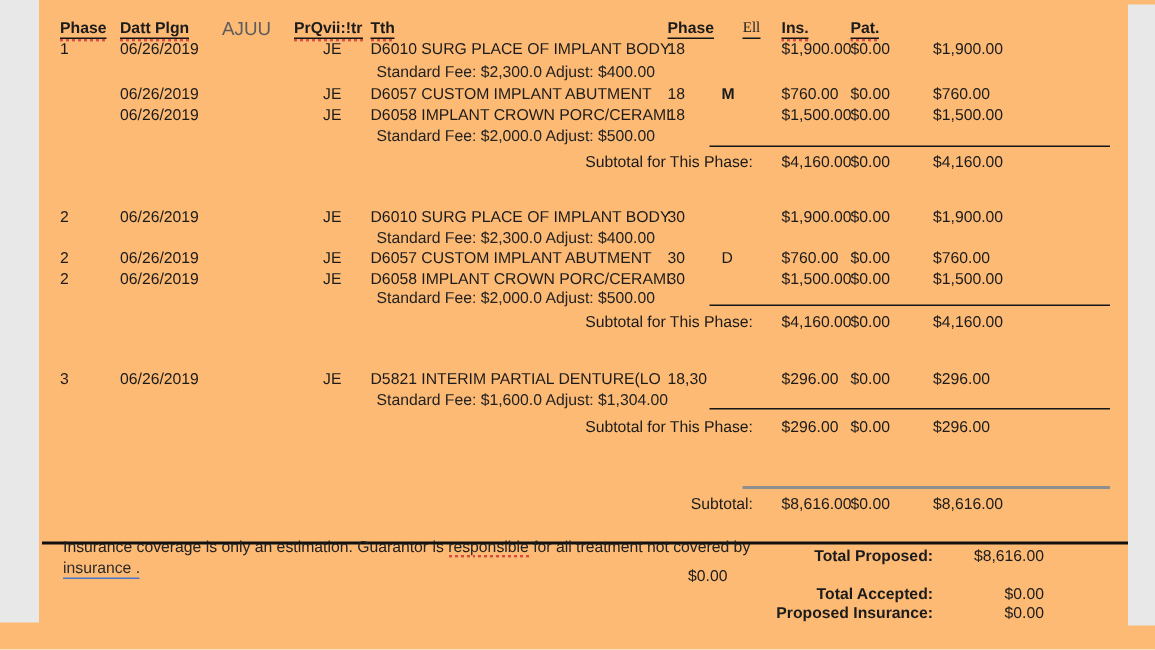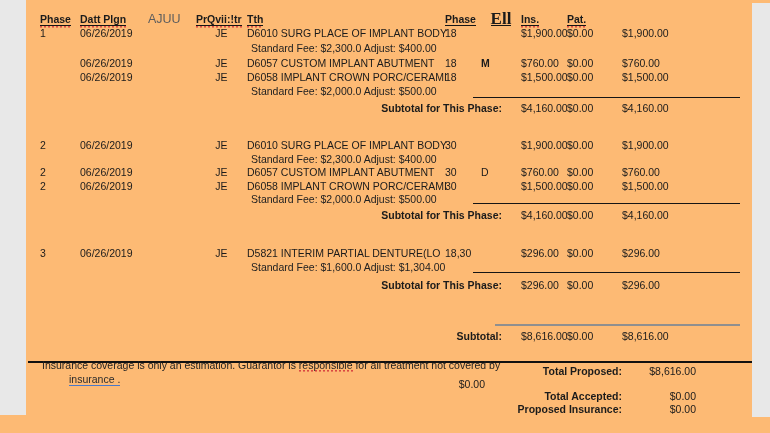--- a/index.html
+++ b/index.html
@@ -14,30 +14,30 @@
   .hdr{font-weight:bold;}
   .hdr .c{overflow:visible;}
   .u{display:inline-block;padding-bottom:3px;background-repeat:no-repeat;
      background-image:linear-gradient(#151515,#151515);
      background-size:100% 1.4px;background-position:0 calc(100% - 2px);}
   .usq{display:inline-block;padding-bottom:3px;background-repeat:no-repeat,no-repeat;
      background-image:linear-gradient(#151515,#151515),
        repeating-linear-gradient(90deg,rgba(214,60,60,.85) 0 2px,transparent 2px 4px);
      background-size:100% 1.4px,100% 1.6px;
      background-position:0 calc(100% - 2px),0 100%;}
-  .serif{font-family:"Liberation Serif",serif;font-size:17px;font-weight:bold;}
+  .serif{font-family:"Liberation Serif",serif;font-size:10px;font-weight:normal;}
   .ajuu{font-family:"Liberation Sans",sans-serif;font-weight:normal;font-size:12.5px;color:#5d5d5d;}
   .note{grid-column:5/9;padding-left:4px;color:#222;}
-  .sublabel{grid-column:1/8;text-align:right;padding-right:19px;font-weight:bold;}
+  .sublabel{grid-column:1/8;text-align:right;padding-right:19px;font-weight:normal;}
   .hline{position:absolute;background:#151515;height:1.3px;}
   .grayline{position:absolute;background:#8f8f8f;height:2px;}
   .thickline{position:absolute;background:#111;height:1.8px;}
   .footer{position:absolute;left:42px;width:480px;line-height:13.5px;color:#222;}
   .sqword{background:repeating-linear-gradient(90deg,rgba(214,60,60,.9) 0 2px,transparent 2px 4px) 0 100%/100% 1.6px no-repeat;padding-bottom:1px;}
-  .link{color:#2b2b2b;border-bottom:1.2px solid #4a78c8;padding-bottom:0;margin-left:27px;}
+  .link{color:#2b2b2b;border-bottom:1.2px solid #4a78c8;padding-bottom:0;}
   .trow{position:absolute;left:400px;width:296px;display:flex;line-height:12px;}
   .tlabel{width:255px;text-align:right;font-weight:bold;}
   .tval{width:85px;text-align:right;}
 </style>
 </head>
 <body>
 
 <div id="page">
   <div class="gutter" style="left:0;top:0;width:26px;height:415px"></div>
   <div class="gutter" style="left:752px;top:3px;width:18px;height:414px"></div>

